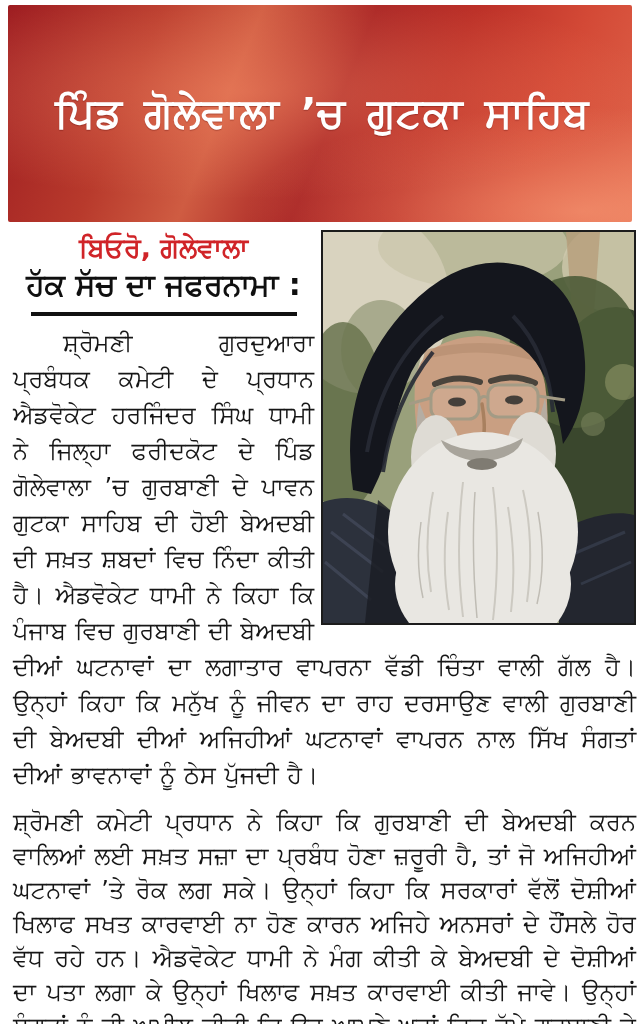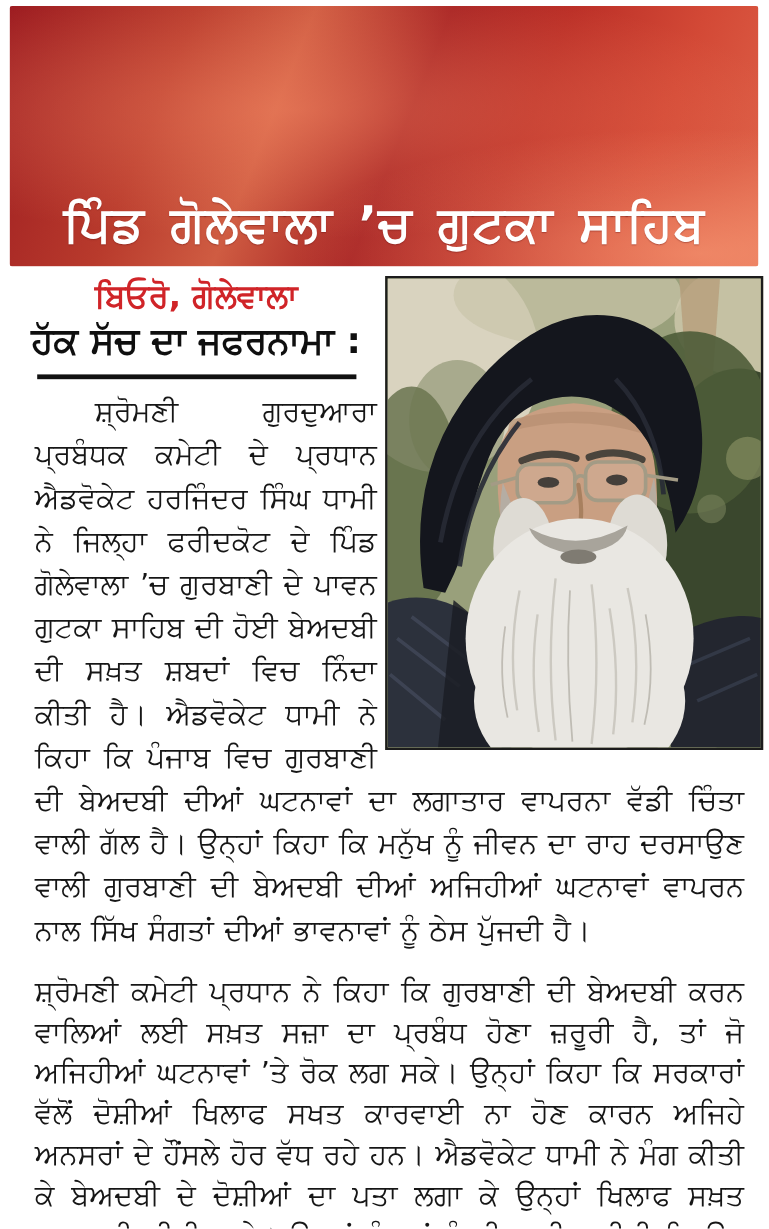--- a/index.html
+++ b/index.html
@@ -8,21 +8,21 @@
     background:#ffffff; overflow:hidden;
     font-family:"DejaVu Sans","Liberation Sans",sans-serif;
   }
   
   .banner {
     margin:5px 9px 0 8px; height:217px; border-radius:2px;
     background:
       radial-gradient(120% 90% at 38% 40%, rgba(255,150,110,0.42) 0%, rgba(255,150,110,0) 55%),
       radial-gradient(90% 80% at 92% 95%, rgba(255,170,130,0.55) 0%, rgba(255,170,130,0) 60%),
       linear-gradient(112deg, #9c1b20 0%, #b83a2c 22%, #cf5c42 36%, #a82424 52%, #bb2f27 66%, #d34936 82%, #e0654b 100%);
-    display:flex; flex-direction:row; align-items:flex-end; justify-content:center;
+    display:flex; flex-direction:column; align-items:flex-start; justify-content:center;padding-left:47px;
   }
   .headline-line {
     color:#ffffff; font-weight:bold; font-size:41px; line-height:69px;
     word-spacing:7px; letter-spacing:0.5px; white-space:nowrap;
     text-shadow:0 1px 1px rgba(90,10,10,0.35);
   }
   .headline-line:nth-child(3) { word-spacing:22px; }
   
   .content { padding:6px 5px 0 13px; }
   .photo-frame {
@@ -35,21 +35,21 @@
     text-align:center; font-weight:bold; font-size:27px; line-height:34px;
     color:#d02428; margin-top:3px;
   }
   .tagline {
     text-align:center; font-weight:bold; font-size:30px; line-height:40px;
     color:#0f0f0f;
   }
   .rule-wrap { text-align:center; line-height:12px; }
   .rule { display:inline-block; width:266px; height:4px; background:#111; }
   .para {
-    color:#161616; text-align:justify; word-spacing:1px; margin:16px;
+    color:#161616; text-align:justify; word-spacing:1px; margin:0;
   }
   .para-1 { margin-top:8px; font-size:24px; line-height:36px; text-indent:50px; }
   .para-2 { margin-top:12px; font-size:24px; line-height:34px; }
 </style>
 </head>
 <body>
 
 <div class="page">
 
   <div class="banner">

